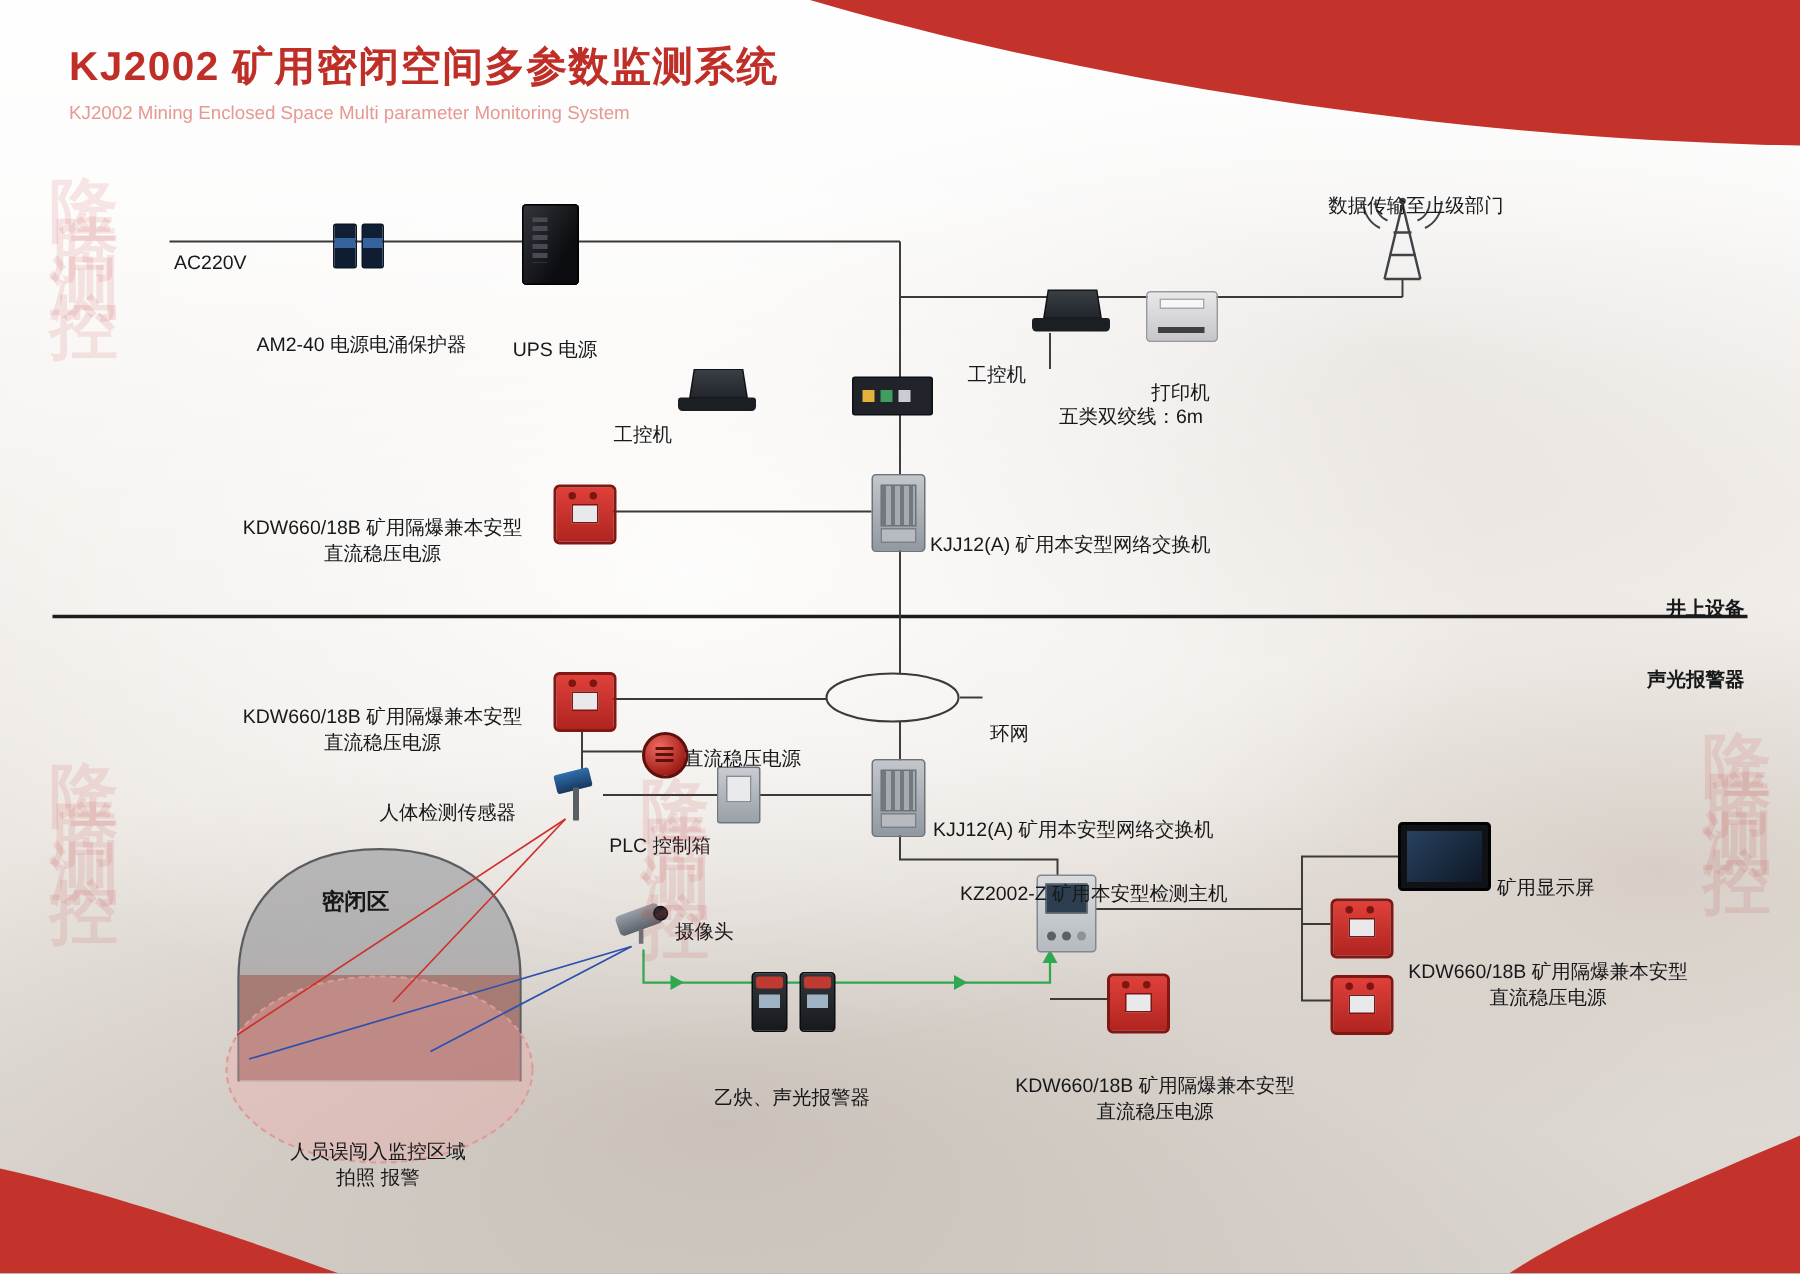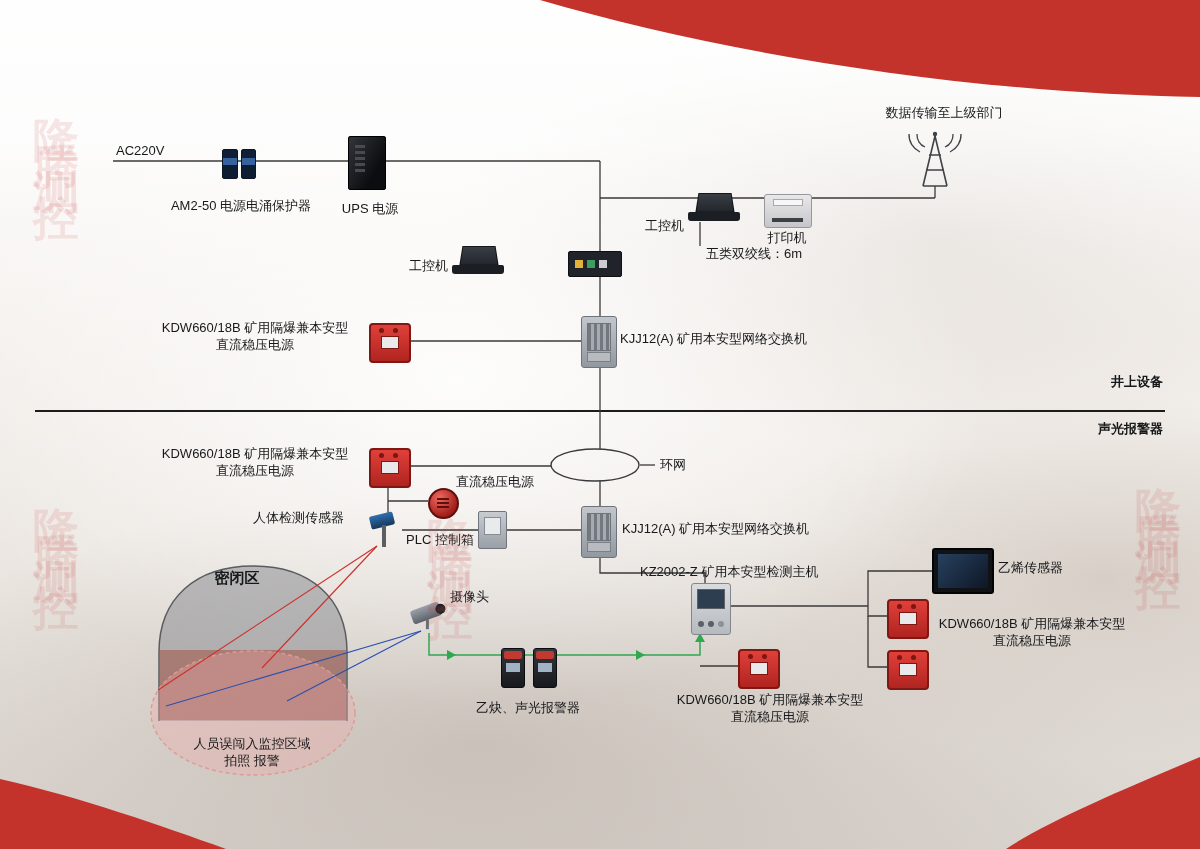--- a/index.html
+++ b/index.html
@@ -12,21 +12,21 @@
       radial-gradient(ellipse 700px 300px at 78% 28%, rgba(168,155,144,0.55), rgba(168,155,144,0) 70%),
       radial-gradient(ellipse 900px 360px at 40% 88%, rgba(148,136,126,0.6), rgba(148,136,126,0) 72%),
       radial-gradient(ellipse 520px 260px at 92% 68%, rgba(158,143,130,0.5), rgba(158,143,130,0) 70%),
       #f6f4f2;}
   .wm{position:absolute;z-index:6;writing-mode:vertical-rl;font-weight:700;font-size:46px;
       letter-spacing:26px;color:rgba(197,60,55,0.12);pointer-events:none;}
   svg.art{position:absolute;left:0;top:0;z-index:2;}
   .hdr{position:absolute;z-index:5;}
   .hdr .t{font-size:27px;font-weight:700;color:#bf2f28;letter-spacing:1px;white-space:nowrap;}
   .hdr .s{margin-top:6px;font-size:12.5px;color:#e49a93;white-space:nowrap;}
-  .lbl{position:absolute;z-index:4;font-size:13px;line-height:1.3;color:#17181a;white-space:nowrap;}
+  .lbl{position:absolute;z-index:4;font-size:13px;line-height:1.3;color:#17181a;white-space:nowrap;margin-top:24px;}
   .lbl.c{transform:translateX(-50%);text-align:center;}
   .lbl.r{transform:translateX(-100%);}
   .lbl.b{font-weight:700;}
   .lbl.big{font-size:15px;font-weight:700;}
   .dev{position:absolute;z-index:3;}
   .dev:before,.dev:after{content:"";position:absolute;}
   
   .surge{width:34px;height:30px;display:flex;gap:3px;}
   .surge i{flex:1;border-radius:2px;border:1px solid #0c1726;
            background:linear-gradient(#101f36 0 30%,#35639e 30% 55%,#0f1d33 55% 100%);}
@@ -129,20 +129,24 @@
       <polygon points="695,642 705,642 700,633" fill="#2fa84f"></polygon>
     </g>
 
     <g stroke="#3f4247" stroke-width="1.6" fill="none">
       <path d="M935,136 L923,186 M935,136 L947,186 M926,170 L944,170 M929,155 L941,155 M923,186 L947,186"></path>
       <path d="M925,147 A13,13 0 0 1 917,134 M920,152 A19,19 0 0 1 909,134 M945,147 A13,13 0 0 0 953,134 M950,152 A19,19 0 0 0 961,134" stroke-width="1.3"></path>
       <circle cx="935" cy="134" r="2.2" fill="#3f4247" stroke="none"></circle>
     </g>
   </svg>
 
+  <div class="hdr" style="left:46px;top:26px">
+    <div class="t">KJ2002 矿用密闭空间多参数监测系统</div>
+    <div class="s">KJ2002 Mining Enclosed Space Multi parameter Monitoring System</div>
+  </div>
 
   <div class="dev surge" style="left:222px;top:149px">
       <i></i>
       <i></i>
     </div>
   <div class="dev ups" style="left:348px;top:136px"></div>
   <div class="dev laptop" style="left:688px;top:191px"></div>
   <div class="dev printer" style="left:764px;top:194px"></div>
   <div class="dev laptop" style="left:452px;top:244px"></div>
   <div class="dev converter" style="left:568px;top:251px"></div>
@@ -156,21 +160,21 @@
   <div class="dev cam" style="left:411px;top:606px"></div>
   <div class="dev host" style="left:691px;top:583px"></div>
   <div class="dev display" style="left:932px;top:548px"></div>
   <div class="dev kdwbox" style="left:887px;top:599px"></div>
   <div class="dev kdwbox" style="left:887px;top:650px"></div>
   <div class="dev gas" style="left:501px;top:648px"></div>
   <div class="dev gas" style="left:533px;top:648px"></div>
   <div class="dev kdwbox" style="left:738px;top:649px"></div>
 
   <div class="lbl" style="left:116px;top:143px">AC220V</div>
-  <div class="lbl c" style="left:241px;top:198px">AM2-50 电源电涌保护器</div>
+  <div class="lbl c" style="left:241px;top:198px">AM2-40 电源电涌保护器</div>
   <div class="lbl c" style="left:370px;top:201px">UPS 电源</div>
   <div class="lbl c" style="left:944px;top:105px">数据传输至上级部门</div>
   <div class="lbl r" style="left:684px;top:218px">工控机</div>
   <div class="lbl c" style="left:787px;top:230px">打印机</div>
   <div class="lbl r" style="left:448px;top:258px">工控机</div>
   <div class="lbl" style="left:706px;top:246px">五类双绞线：6m</div>
   <div class="lbl c" style="left:255px;top:320px">
     <div>KDW660/18B 矿用隔爆兼本安型</div>
     <div>直流稳压电源</div>
   </div>
@@ -182,21 +186,21 @@
     <div>直流稳压电源</div>
   </div>
   <div class="lbl" style="left:660px;top:457px">环网</div>
   <div class="lbl" style="left:456px;top:474px">直流稳压电源</div>
   <div class="lbl r" style="left:344px;top:510px">人体检测传感器</div>
   <div class="lbl r" style="left:474px;top:532px">PLC 控制箱</div>
   <div class="lbl" style="left:622px;top:521px">KJJ12(A) 矿用本安型网络交换机</div>
   <div class="lbl c big" style="left:237px;top:568px">密闭区</div>
   <div class="lbl" style="left:450px;top:589px">摄像头</div>
   <div class="lbl" style="left:640px;top:564px">KZ2002-Z 矿用本安型检测主机</div>
-  <div class="lbl" style="left:998px;top:560px">乙烯传感器</div>
+  <div class="lbl" style="left:998px;top:560px">矿用显示屏</div>
   <div class="lbl c" style="left:1032px;top:616px">
     <div>KDW660/18B 矿用隔爆兼本安型</div>
     <div>直流稳压电源</div>
   </div>
   <div class="lbl c" style="left:528px;top:700px">乙炔、声光报警器</div>
   <div class="lbl c" style="left:770px;top:692px">
     <div>KDW660/18B 矿用隔爆兼本安型</div>
     <div>直流稳压电源</div>
   </div>
   <div class="lbl c" style="left:252px;top:736px">

